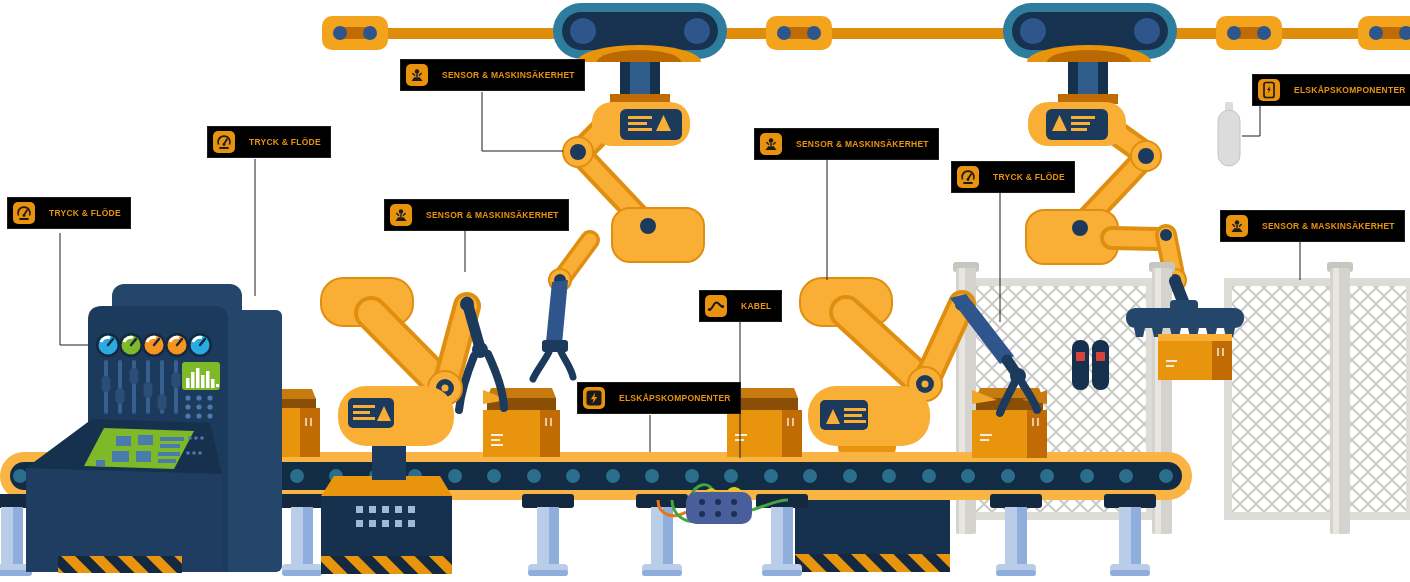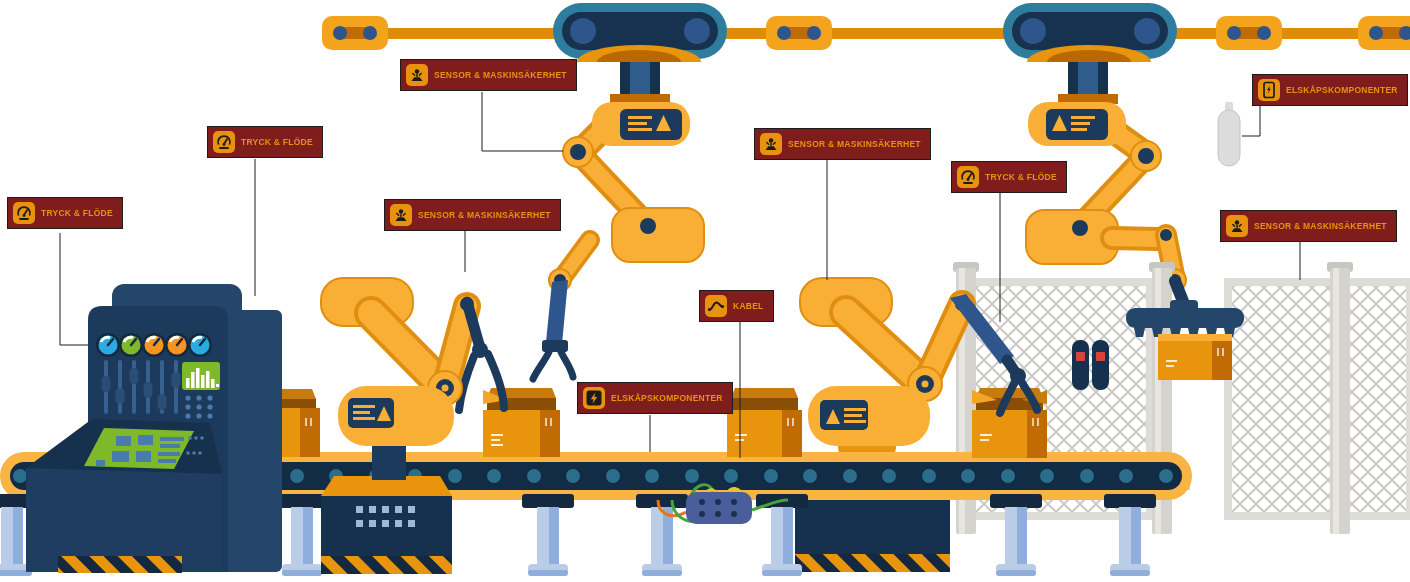--- a/index.html
+++ b/index.html
@@ -1,20 +1,20 @@
 <!DOCTYPE html>
 <html><head>
 <meta charset="utf-8">
 <style>
   html,body{margin:0;padding:0;background:#fff;}
   .stage{position:relative;width:1410px;height:582px;background:#fff;overflow:hidden;
          font-family:"Liberation Sans",sans-serif;}
   .stage svg.scene{position:absolute;left:0;top:0;}
-  .callout{position:absolute;display:flex;align-items:center;gap:6px;
-           border:1px solid #1c1c1c;background:#7f1d1d;padding:4px 9px 4px 5px;z-index:10;}
+  .callout{position:absolute;display:flex;align-items:center;gap:14px;
+           border:1px solid #1c1c1c;background:#000000;padding:4px 9px 4px 5px;z-index:10;}
   .callout .txt{color:#E8920E;font-size:8.5px;font-weight:bold;letter-spacing:.25px;
                 white-space:nowrap;line-height:1;}
   .ci{width:22px;height:22px;flex:0 0 auto;display:block;}
 </style>
 </head>
 <body>
 
 <div class="stage">
 
 <svg class="scene" width="1410" height="582" viewBox="0 0 1410 582">

